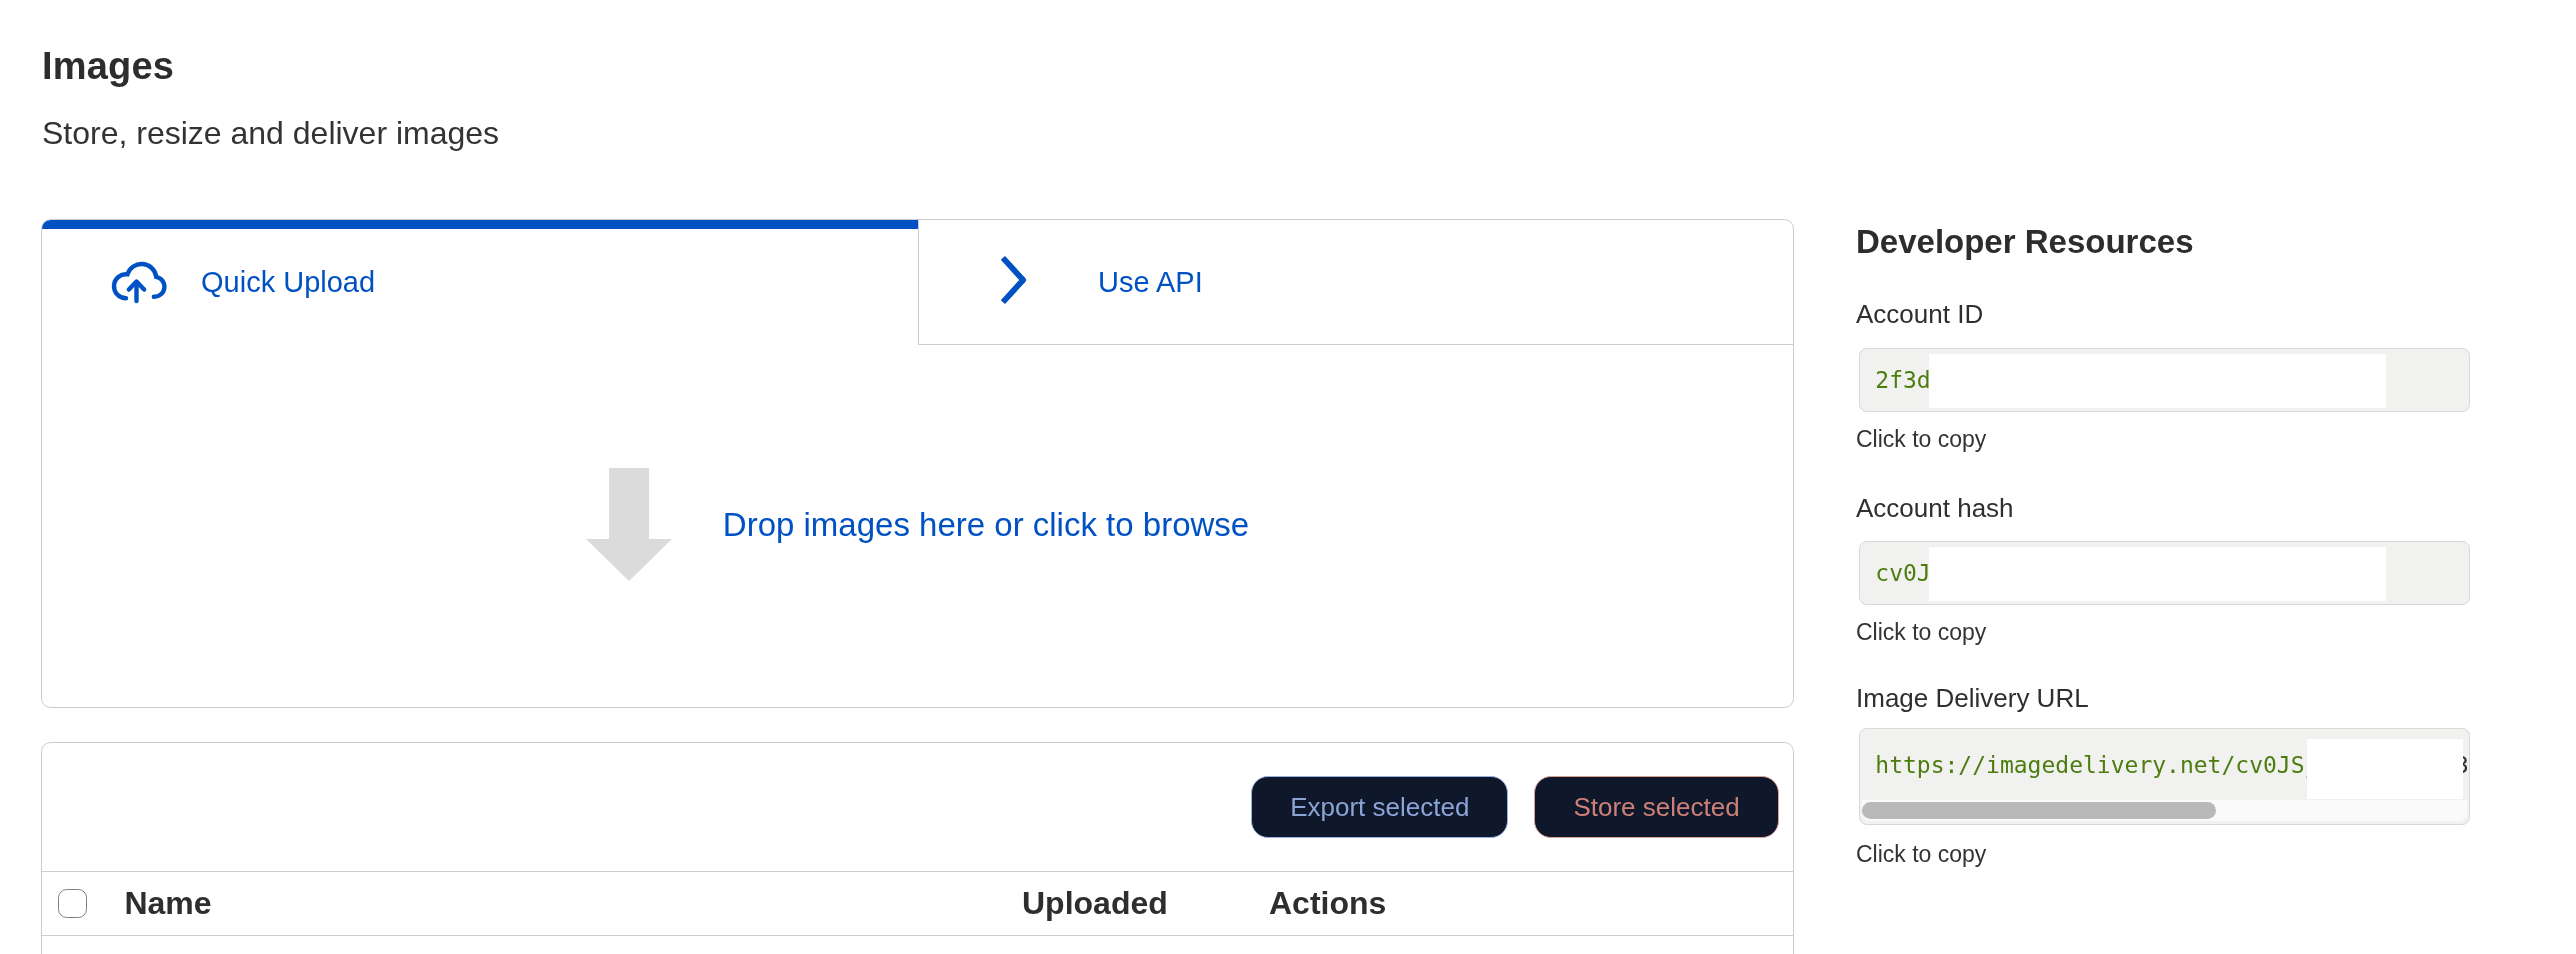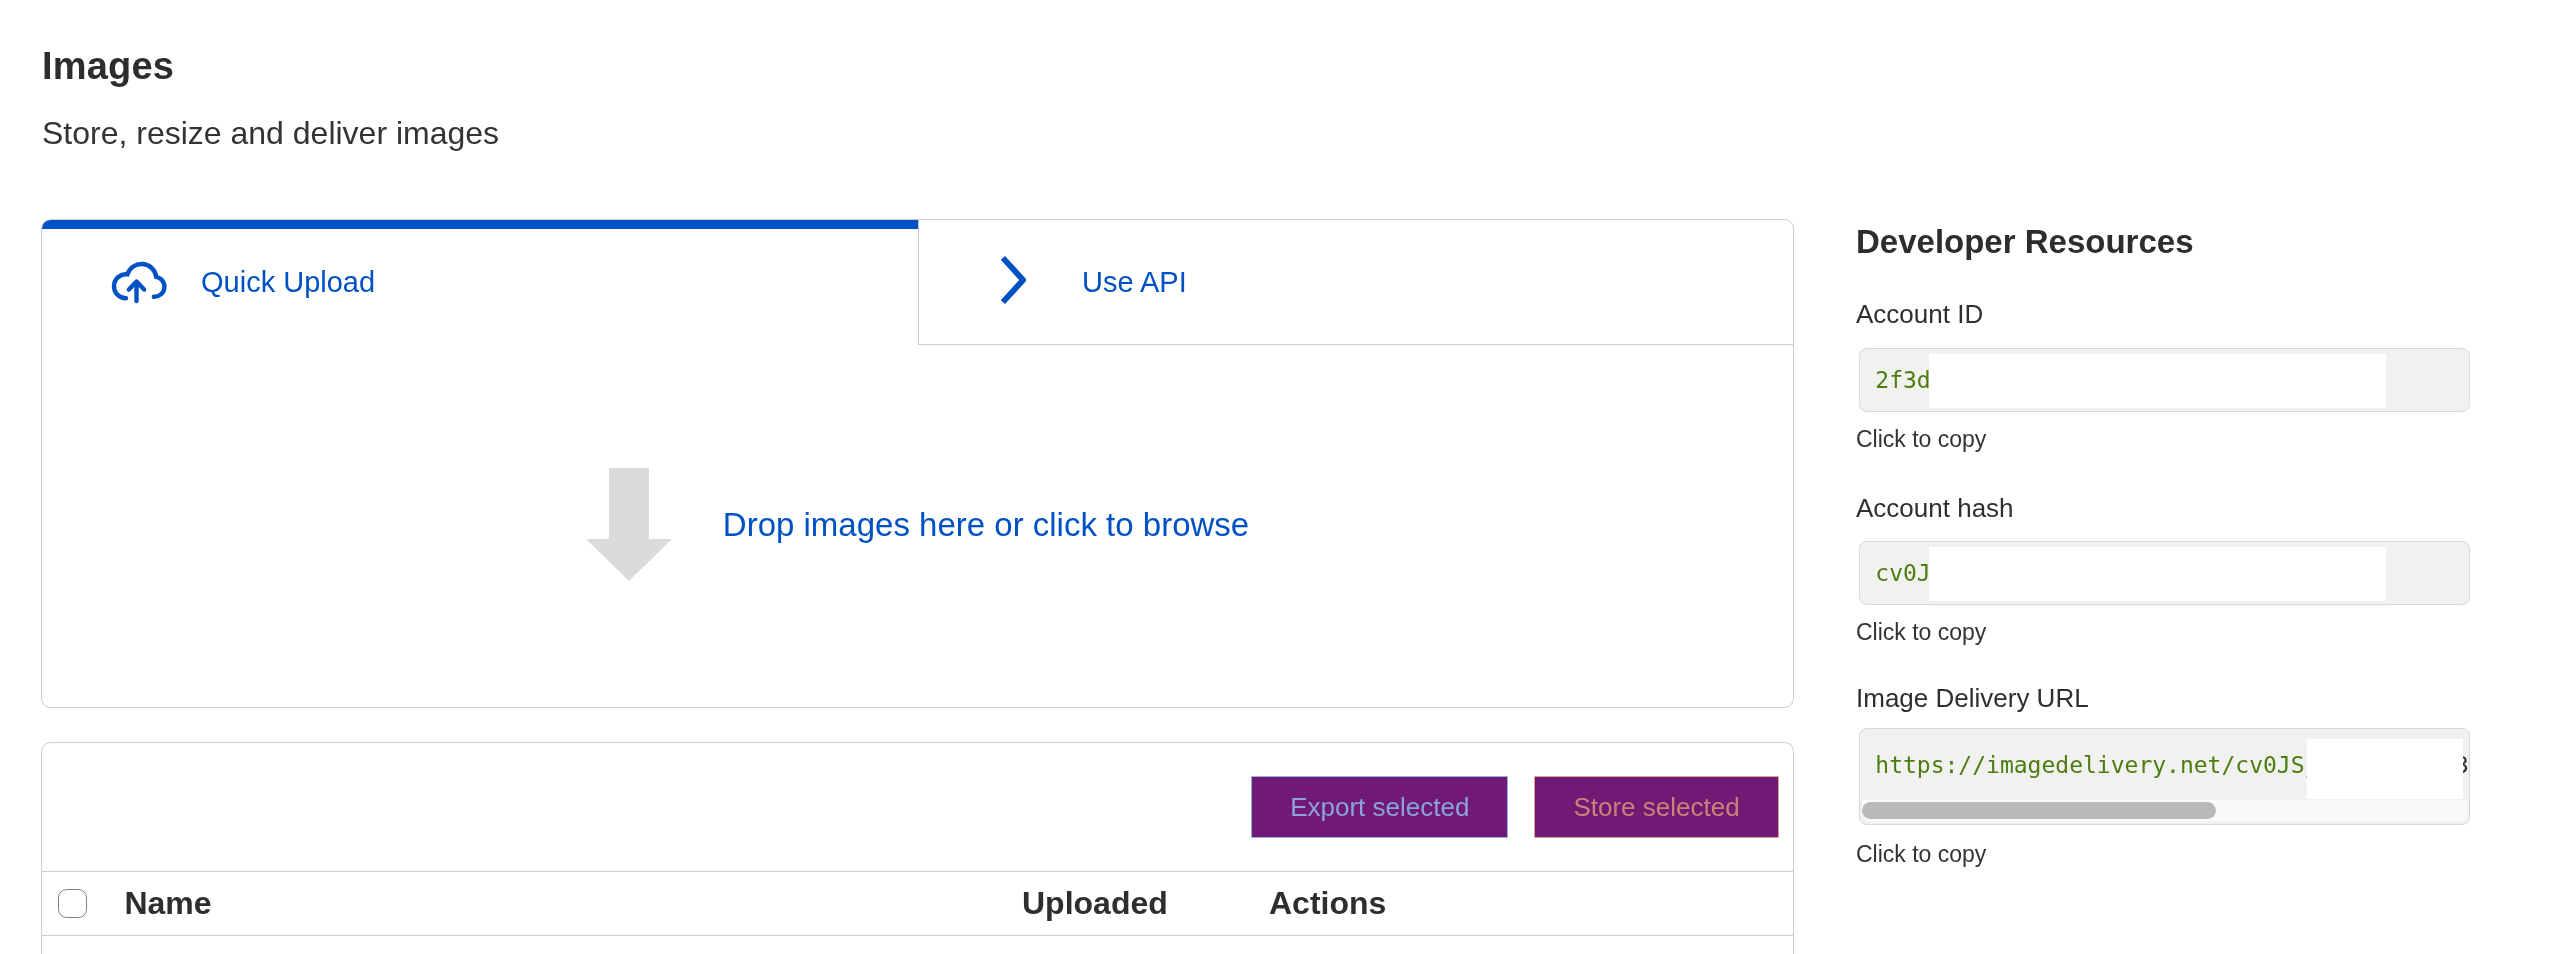--- a/index.html
+++ b/index.html
@@ -12,38 +12,38 @@
   .page-title { position:absolute; left:42px; top:45px; font-size:38px; font-weight:700; color:#2d2d2d; letter-spacing:0.2px; }
   .page-subtitle { position:absolute; left:42px; top:115px; font-size:32px; font-weight:400; color:#333; }
 
   
   .upload-card { position:absolute; left:41px; top:219px; width:1753px; height:489px;
                  border:1.9px solid #cdcdcd; border-radius:9.6px; background:#fff; overflow:hidden; }
   .tabstrip { display:flex; height:125px; }
   .tab { display:flex; align-items:center; cursor:pointer; position:relative; height:125px; }
   .tab-quick { width:877px; border-right:1.9px solid #cdcdcd; padding-left:63px; }
   .tab-quick::before { content:""; position:absolute; left:0; top:0; right:0; height:8.7px; background:#0051c3; }
-  .tab-api { flex:1; border-bottom:1.9px solid #cdcdcd; padding-left:80px; }
+  .tab-api { flex:1; border-bottom:1.9px solid #cdcdcd; padding-left:80px;gap:16px; }
   .tab-label { font-size:29px; color:#0051c3; }
   .tab-quick .tab-label { margin-left:33px; }
   .tab-api .tab-label { margin-left:54px; }
   .icon-svg { display:block; }
 
   .dropzone { height:360px; display:flex; align-items:center; justify-content:center; gap:50px; cursor:pointer; }
   .drop-arrow { width:87px; height:114px; }
   .drop-arrow .shaft { width:40px; height:71px; background:#dbdbdb; margin:0 auto; }
   .drop-arrow .head { width:0; height:0; border-left:43px solid transparent; border-right:43px solid transparent; border-top:42px solid #dbdbdb; }
   .drop-label { font-size:33px; color:#0051c3; }
 
   
   .list-card { position:absolute; left:41px; top:742px; width:1753px; height:269px;
                border:1.9px solid #cdcdcd; border-radius:9.6px; background:#fff; overflow:hidden; }
   .actions-row { height:129px; border-bottom:1.9px solid #cdcdcd; display:flex; align-items:center;
                  justify-content:flex-end; padding-right:14.4px; gap:26px; }
-  .btn { height:62px; padding:0 38px; font-size:26px; background:#701a75; border-radius:1px; cursor:pointer;
+  .btn { height:62px; padding:0 38px; font-size:26px; background:#0f172a; border-radius:17px; cursor:pointer;
          font-family:"Liberation Sans", sans-serif; }
   .btn-export { border:1.9px solid #98b1de; color:#8ba4d6; }
   .btn-delete { border:1.9px solid #dba094; color:#cd8078; }
   .header-row { position:relative; height:64px; border-bottom:1.9px solid #cdcdcd; display:flex; align-items:center; }
   .checkbox { width:29px; height:29px; border:1.9px solid #7f7f7f; border-radius:8.7px; margin-left:16.4px; background:#fff; cursor:pointer; }
   .col { font-size:32px; font-weight:700; color:#2e2e2e; }
   .col-name { margin-left:37px; }
   .col-uploaded { position:absolute; left:980px; }
   .col-actions { position:absolute; left:1227px; }
 

